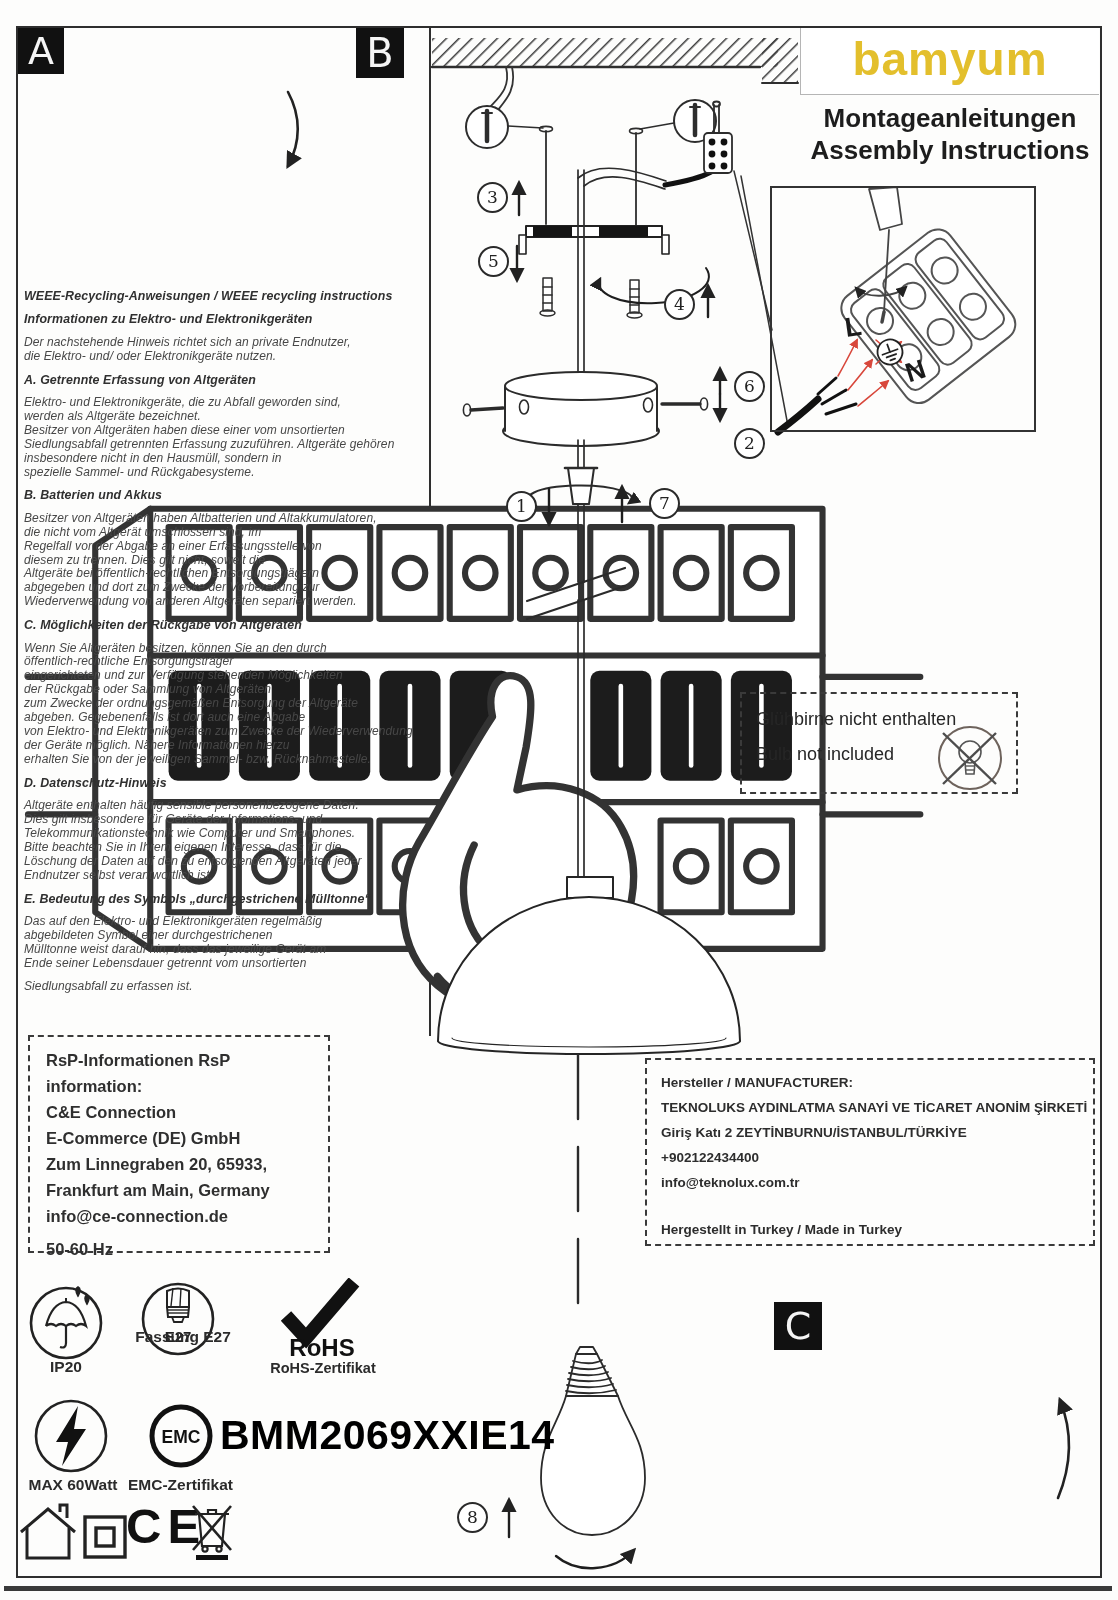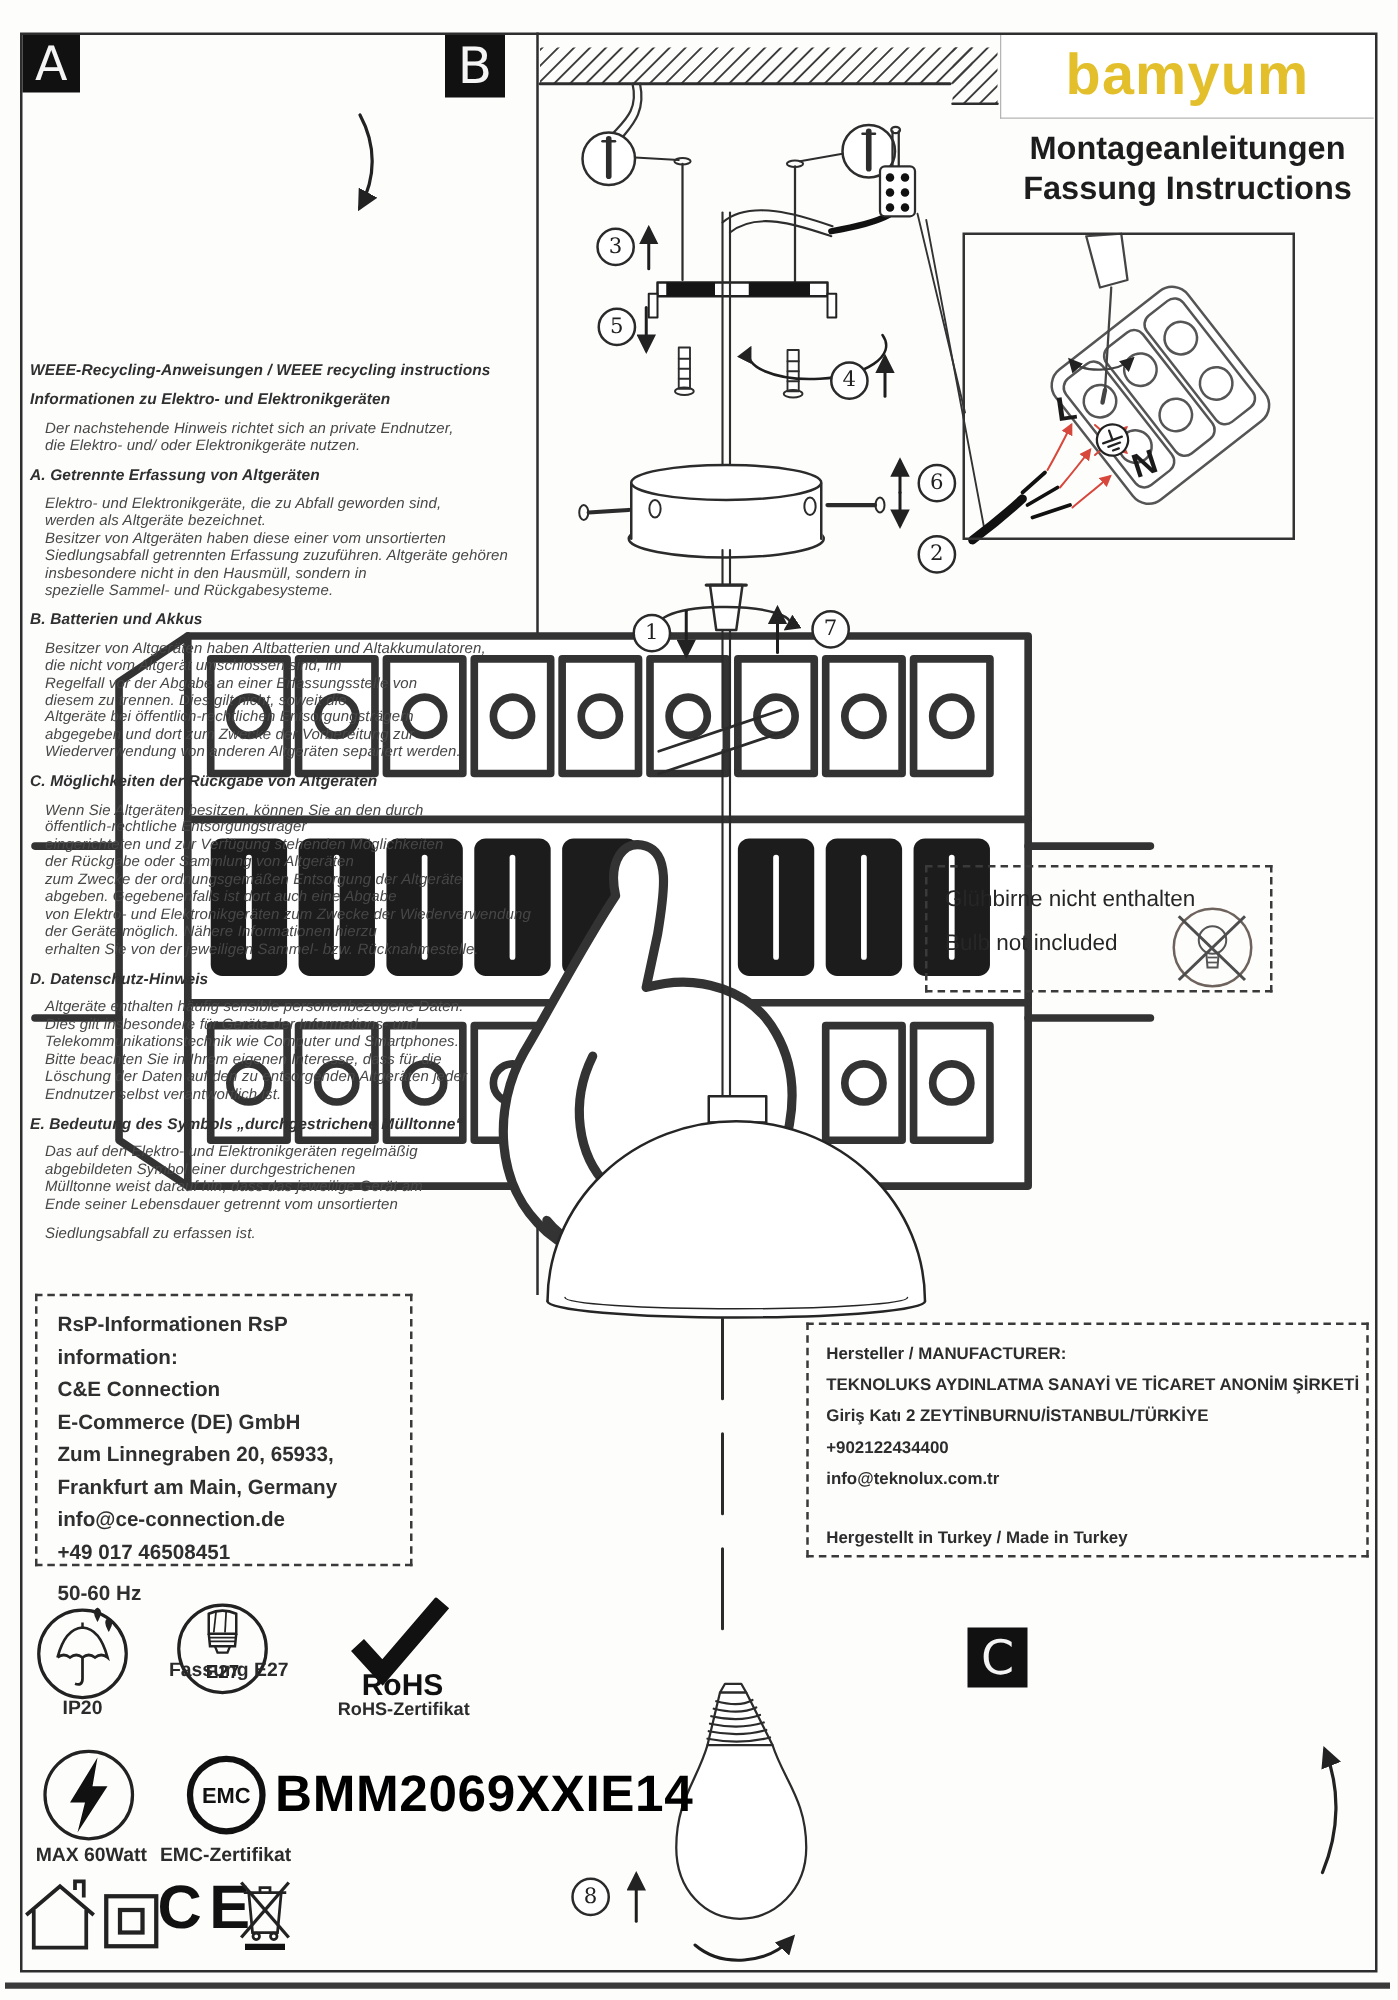--- a/index.html
+++ b/index.html
@@ -7,21 +7,21 @@
         font-family:"Liberation Sans",sans-serif;color:#2c2c2c;}
   .abs{position:absolute;}
   .frame{border:2px solid #2e2e2e;}
   .panel-label{background:#111;color:#f5f5f5;text-align:center;
                font-family:"DejaVu Sans",sans-serif;font-weight:400;}
   .step-circle{width:27px;height:27px;border:2px solid #2a2a2a;border-radius:50%;
                text-align:center;line-height:26px;font-family:"DejaVu Serif",serif;
                font-size:17px;color:#222;background:#fff;}
   .weee{width:414px;font-size:12px;line-height:1.16;color:#474747;letter-spacing:.1px;}
   .weee h4{font-size:12.4px;margin:0 0 9px 0;color:#303030;}
-  .weee p{margin:0 0 9px 12px;white-space:pre-line;}
+  .weee p{margin:0 0 9px 0;white-space:pre-line;}
   .dashed-box{border:2px dashed #3a3a3a;background:transparent;}
   .rsp{font-size:16.5px;font-weight:bold;color:#2f2f2f;line-height:26px;padding:10px 0 0 16px;}
   .manu{font-size:13.5px;font-weight:bold;color:#2d2d2d;line-height:25px;padding:10px 0 0 14px;}
   .notice-text{font-size:18px;color:#262626;line-height:35px;}
   .logo{font-size:46px;font-weight:bold;color:#e3bf2c;letter-spacing:1px;}
   .mtitle{font-size:26px;font-weight:bold;color:#1d1d1d;line-height:32px;text-align:center;}
   .code{font-size:41px;font-weight:bold;color:#000;letter-spacing:0.5px;}
   .caption{font-size:15.5px;font-weight:bold;color:#2b2b2b;text-align:center;}
   .wlabel{font-size:27px;font-weight:bold;color:#1a1a1a;}
   svg{display:block;}
@@ -337,21 +337,21 @@
   </svg>
 
   <div class="abs panel-label" style="left:18px;top:28px;width:46px;height:46px;font-size:38px;line-height:46px;">A</div>
   <div class="abs panel-label" style="left:356px;top:28px;width:48px;height:50px;font-size:40px;line-height:50px;">B</div>
   <div class="abs panel-label" style="left:774px;top:1302px;width:48px;height:48px;font-size:38px;line-height:48px;">C</div>
 
   <div class="abs" style="left:800px;top:28px;width:298px;height:66px;background:#fff;border-left:1px solid #b5b5b5;border-bottom:1px solid #b5b5b5;text-align:center;">
     <div class="logo" style="margin-top:4px;">bamyum</div>
   </div>
   <div class="abs mtitle" style="left:805px;top:102px;width:290px;">Montageanleitungen</div>
-  <div class="abs mtitle" style="left:805px;top:134px;width:290px;">Fassung Instructions</div>
+  <div class="abs mtitle" style="left:805px;top:134px;width:290px;">Assembly Instructions</div>
 
   <div class="abs" style="left:770px;top:186px;width:262px;height:242px;border:2px solid #333;"></div>
   <div class="abs wlabel" style="left:845px;top:312px;transform:rotate(-8deg);">L</div>
   <div class="abs wlabel" style="left:906px;top:356px;transform:rotate(-18deg);">N</div>
 
   <div class="abs weee" style="left:24px;top:289px;font-style:italic;">
     <h4>WEEE-Recycling-Anweisungen / WEEE recycling instructions</h4>
     <h4>Informationen zu Elektro- und Elektronikgeräten</h4>
     <p>Der nachstehende Hinweis richtet sich an private Endnutzer,
  die Elektro- und/ oder Elektronikgeräte nutzen.</p>
@@ -418,21 +418,20 @@
   <div class="abs step-circle" style="left:649px;top:488px;">7</div>
   <div class="abs step-circle" style="left:457px;top:1502px;">8</div>
 
   <div class="abs dashed-box rsp" style="left:28px;top:1035px;width:302px;height:218px;box-sizing:border-box;">
     <div>RsP-Informationen RsP information:</div>
     <div>C&amp;E Connection</div>
     <div>E-Commerce (DE) GmbH</div>
     <div>Zum Linnegraben 20, 65933,</div>
     <div>Frankfurt am Main, Germany</div>
     <div>info@ce-connection.de</div>
-    <div>+49 017 46508451</div>
     <div style="margin-top:7px;">50-60 Hz</div>
   </div>
 
   <div class="abs dashed-box manu" style="left:645px;top:1058px;width:450px;height:188px;box-sizing:border-box;">
     <div>Hersteller / MANUFACTURER:</div>
     <div>TEKNOLUKS AYDINLATMA SANAYİ VE TİCARET ANONİM ŞİRKETİ</div>
     <div>Giriş Katı 2 ZEYTİNBURNU/İSTANBUL/TÜRKİYE</div>
     <div>+902122434400</div>
     <div>info@teknolux.com.tr</div>
     <div style="margin-top:22px;">Hergestellt in Turkey / Made in Turkey</div>

